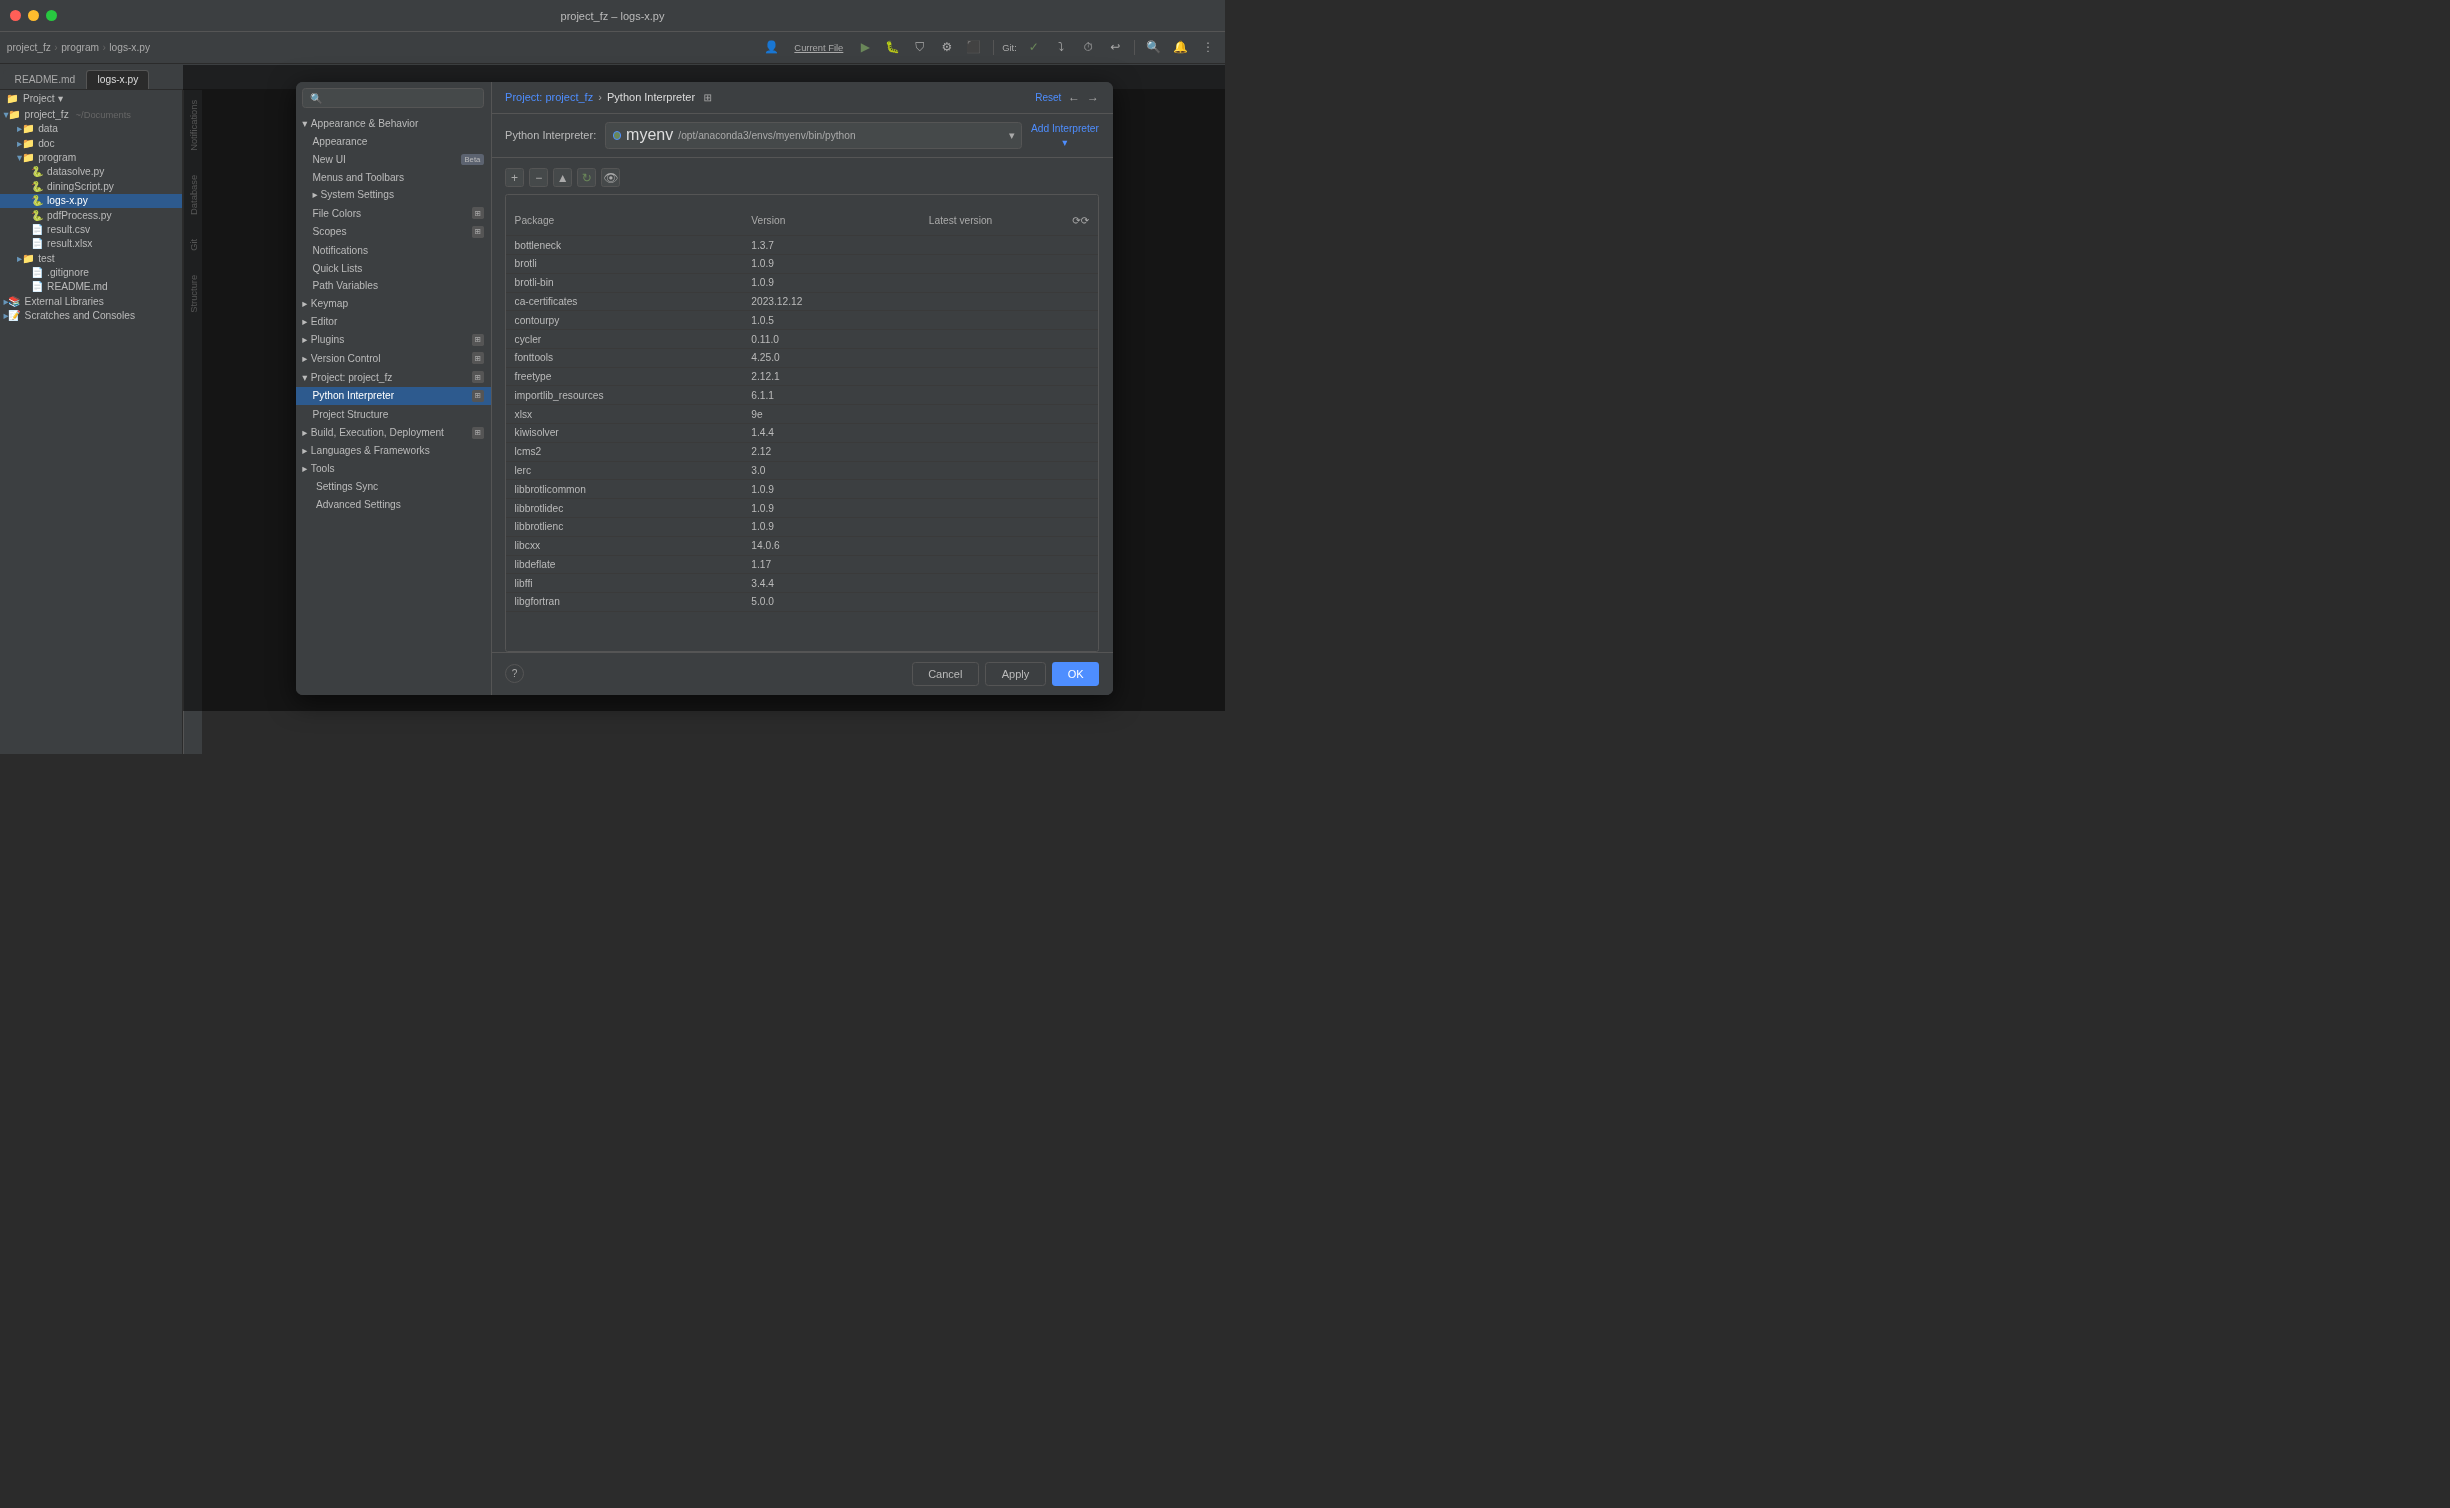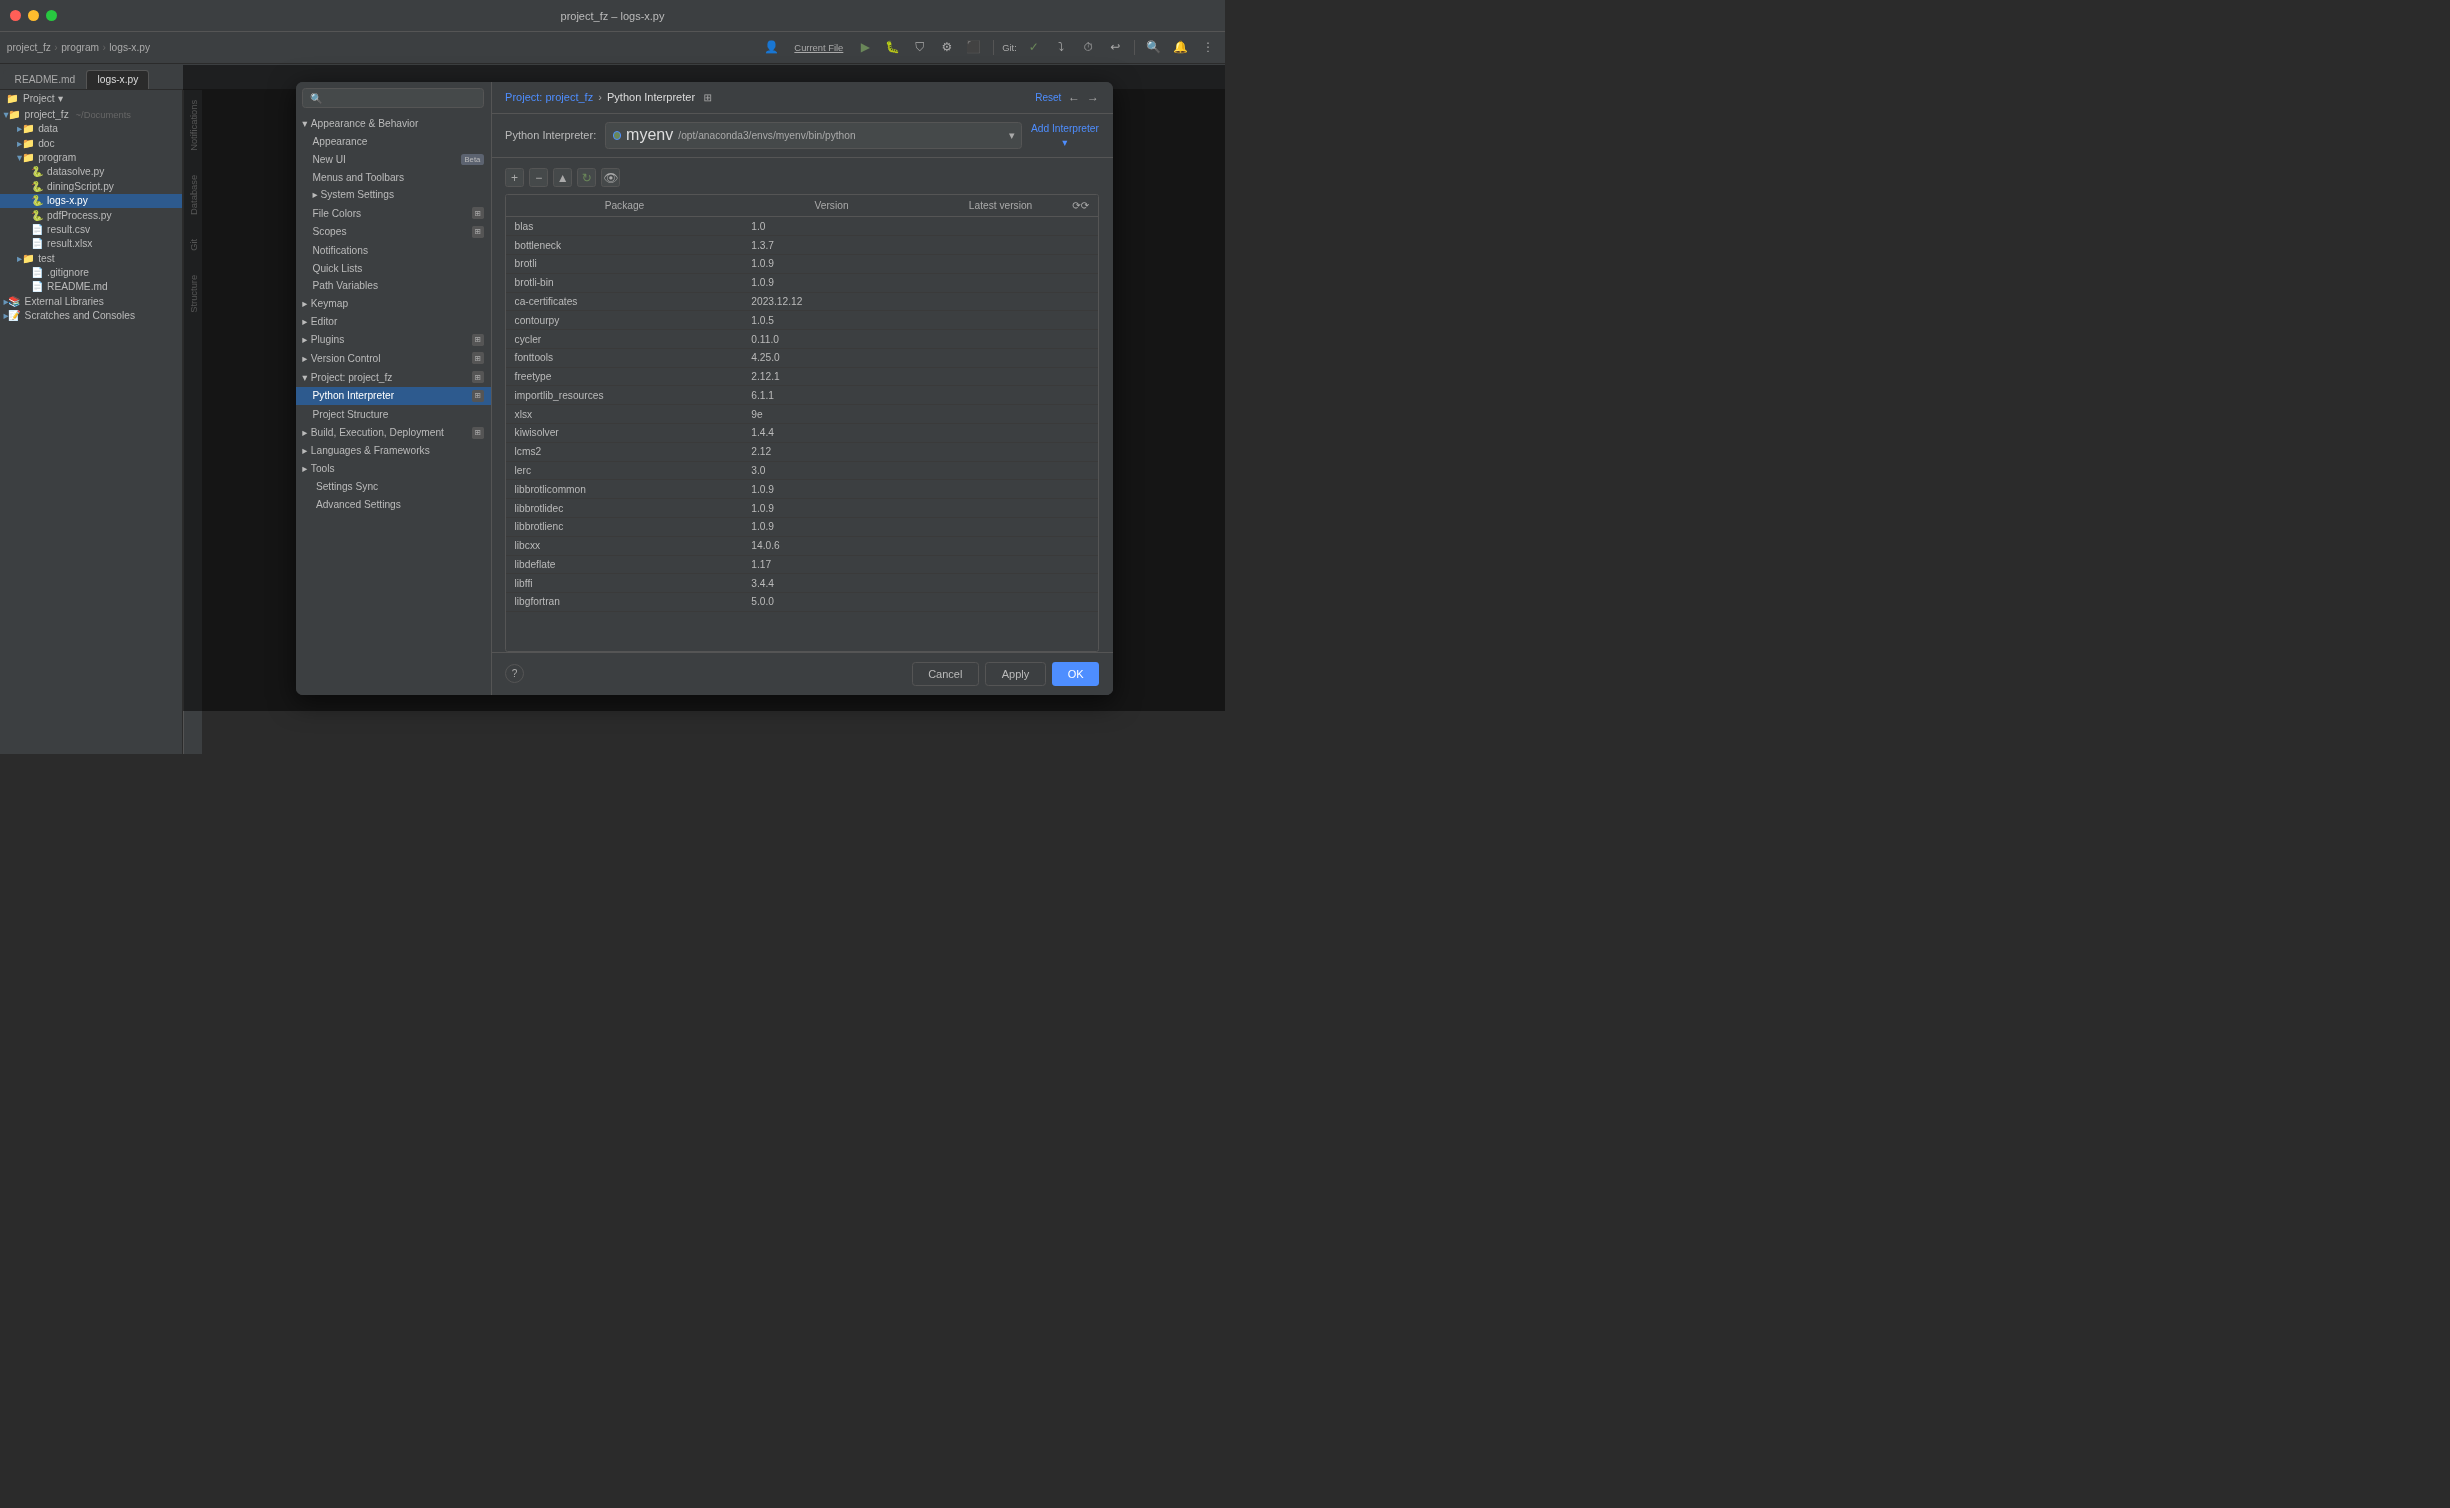--- a/index.html
+++ b/index.html
@@ -390,25 +390,25 @@
     }
     .pkg-table {
       width: 100%;
       border-collapse: collapse;
       font-size: 10.2px;
     }
     .pkg-table th {
       background: #3c3f41;
       color: #aaa;
       padding: 5.1px 8.5px;
-      text-align: center;
+      text-align: left;
       border-bottom: 0.9px solid #555;
       font-weight: normal;
       position: sticky;
-      top: 0;
+      top: 15px;
       z-index: 1;
     }
     .pkg-table td {
       padding: 3.4px 8.5px;
       border-bottom: 0.9px solid #3a3a3a;
       color: #bbb;
     }
     .pkg-table .col-pkg { width: 40%; }
     .pkg-table .col-ver { width: 30%; }
     .pkg-table .col-latest { width: 30%; }

